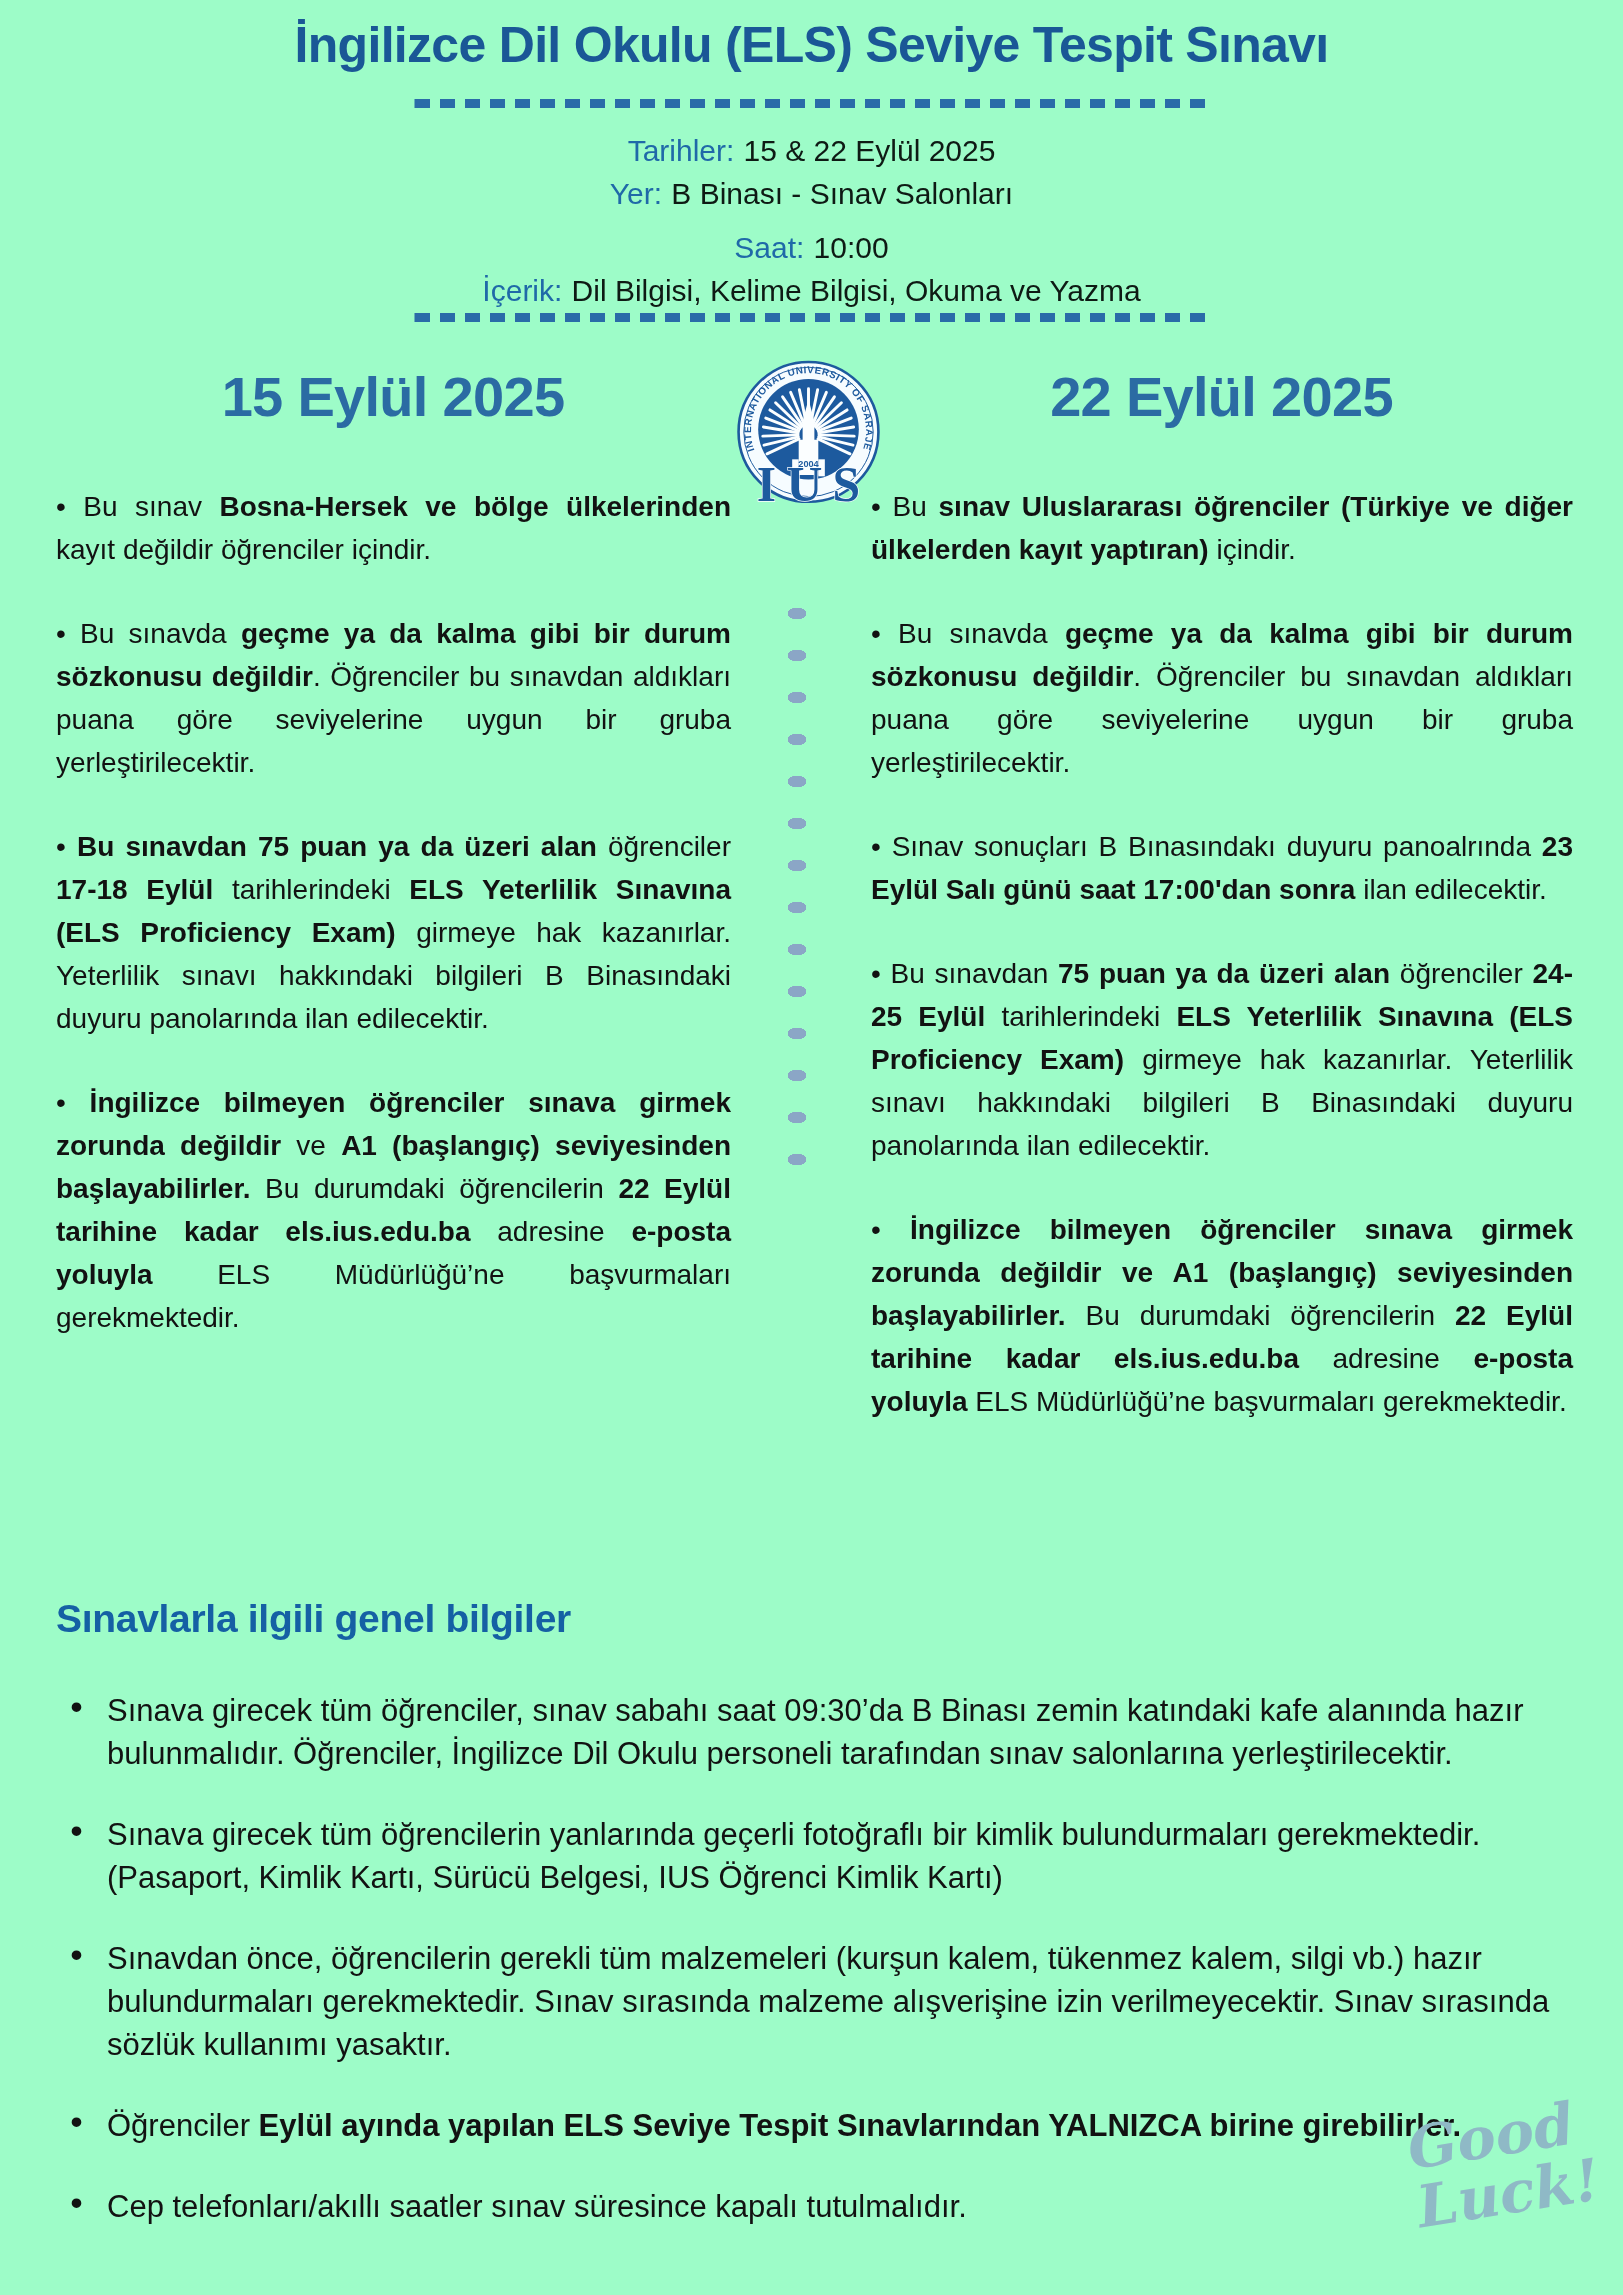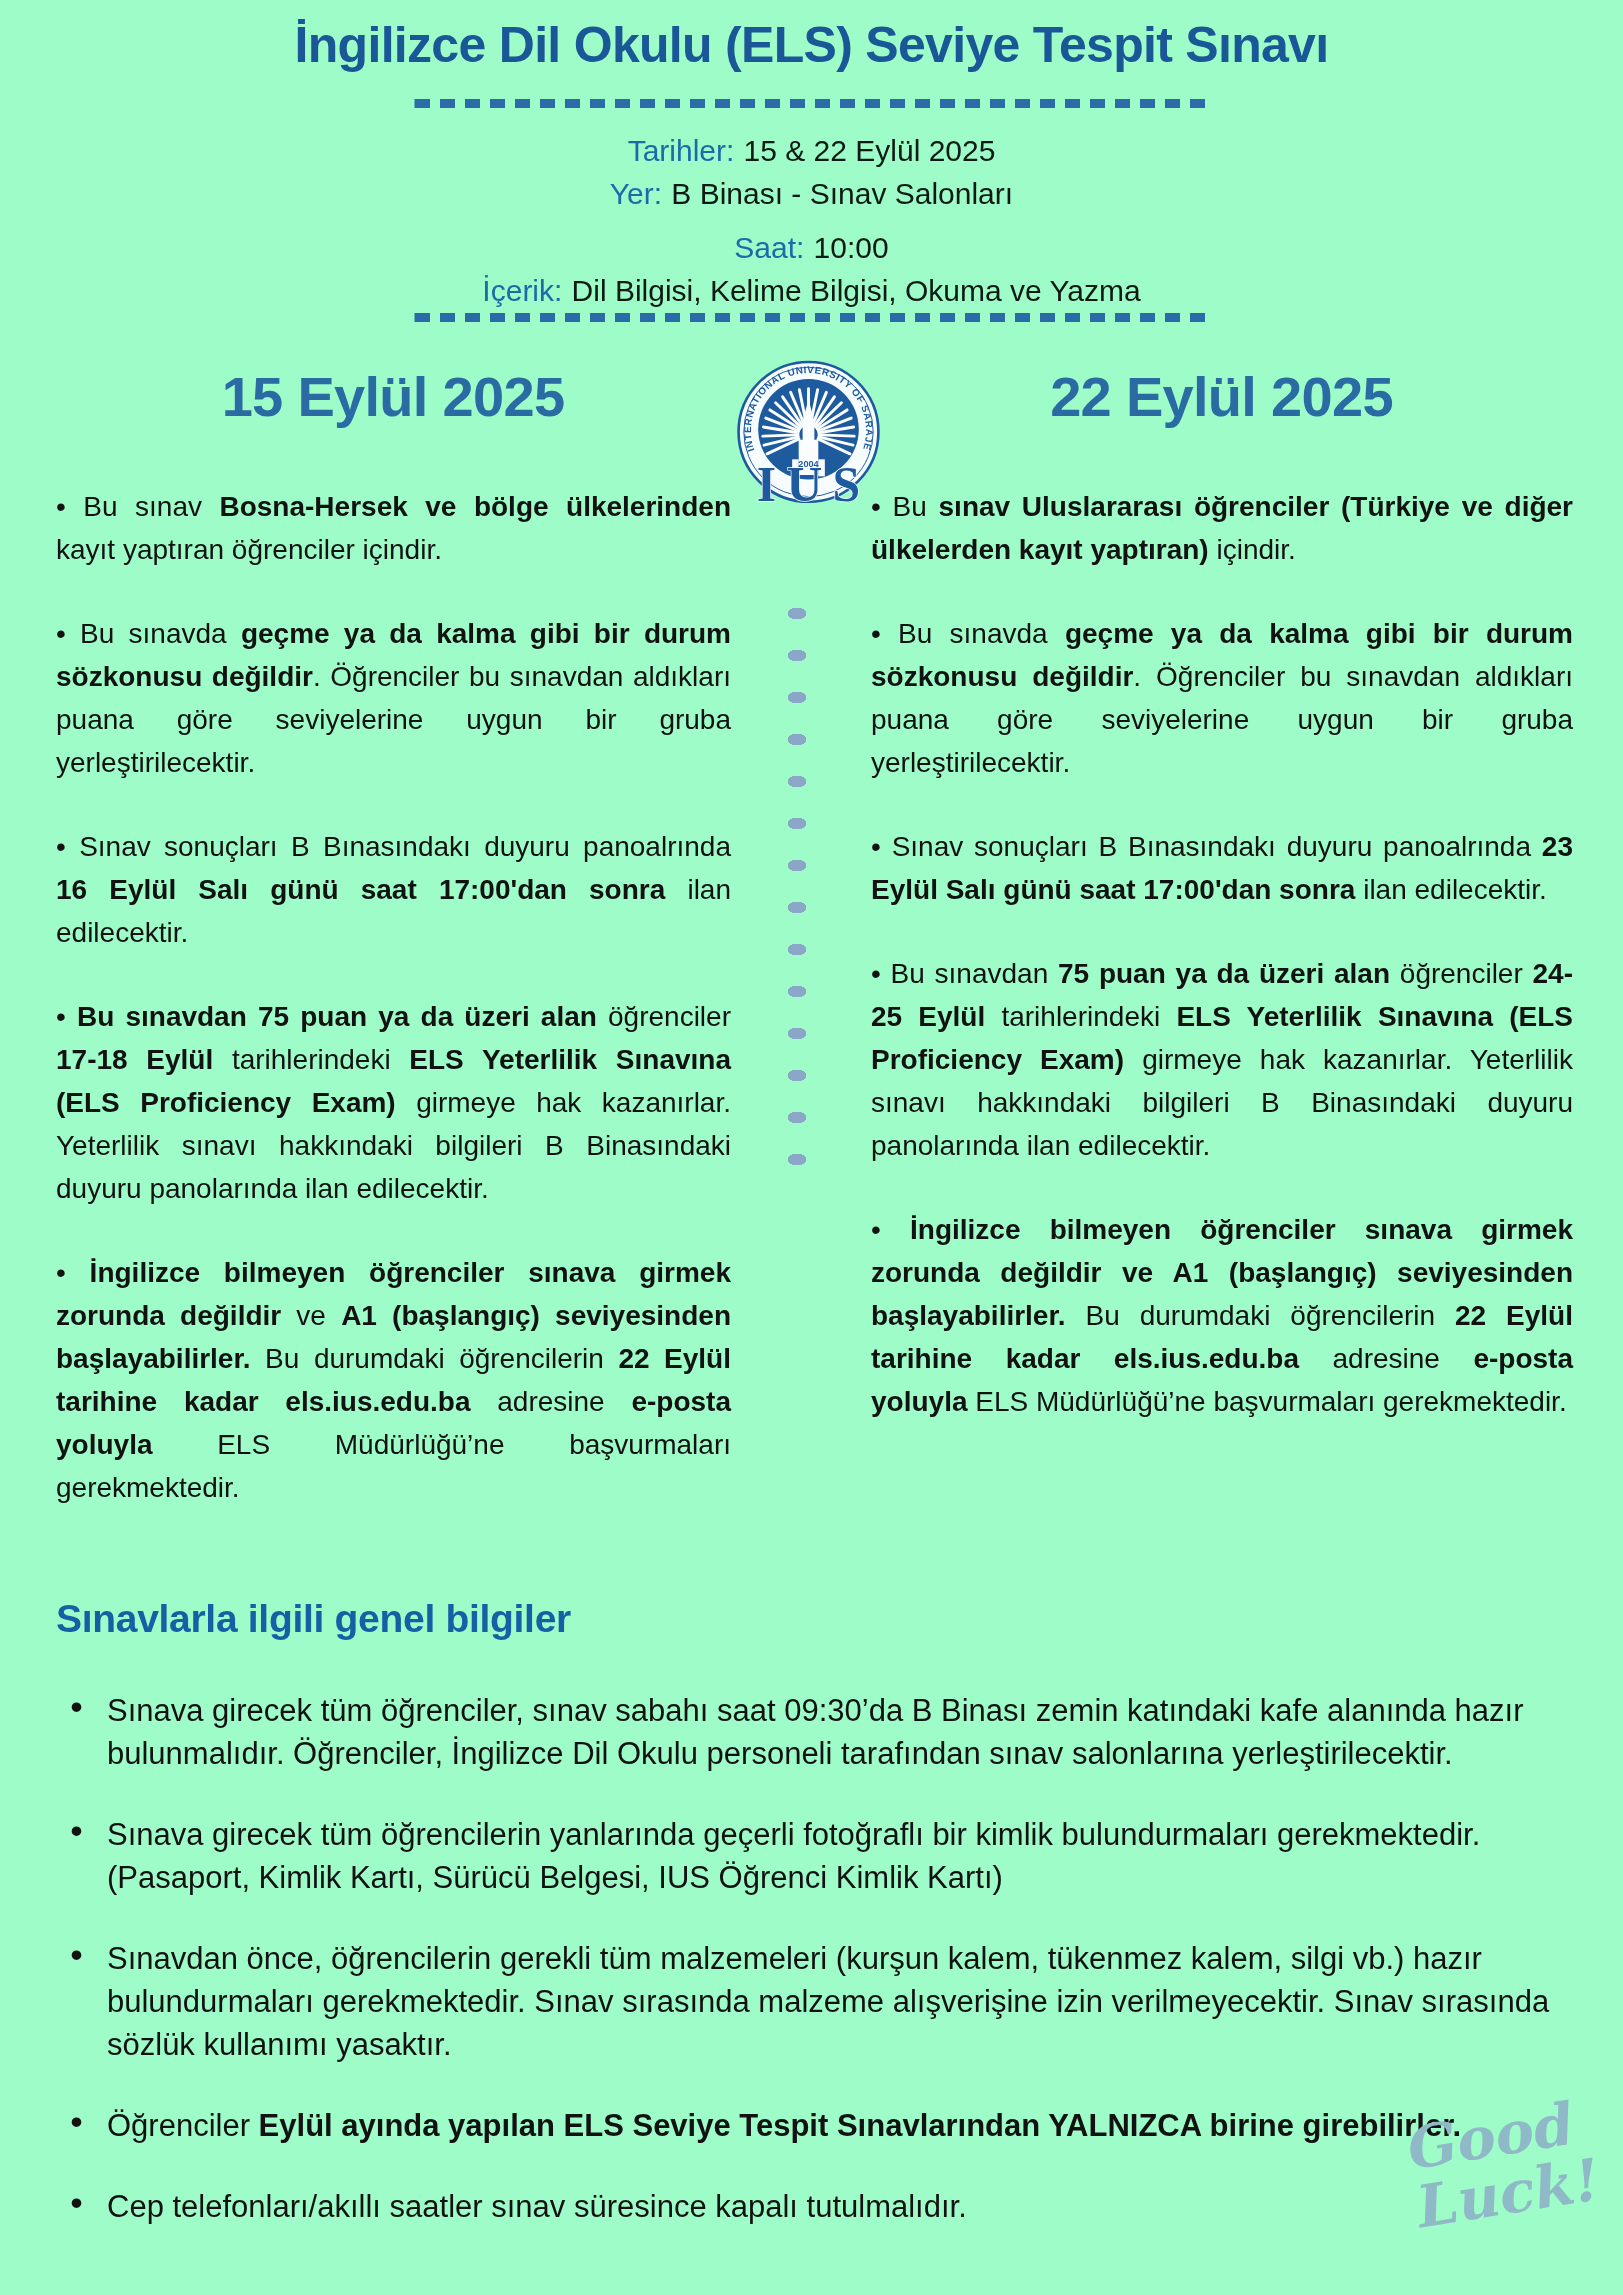--- a/index.html
+++ b/index.html
@@ -142,23 +142,22 @@
       <text x="110" y="163" text-anchor="middle" font-size="14" font-weight="bold" font-family="Liberation Sans, sans-serif" fill="#1d5a9e">2004</text>
       <path id="ringpath" d="M 27.3 138.1 A 88 88 0 1 1 192.7 138.1" fill="none"></path>
       <text font-size="15" font-weight="bold" font-family="Liberation Sans, sans-serif" fill="#1d5a9e" letter-spacing="1.5">
         <textPath href="#ringpath" startOffset="0" textLength="360">INTERNATIONAL UNIVERSITY OF SARAJEVO</textPath>
       </text>
       <text x="110" y="216" text-anchor="middle" font-size="76" font-weight="bold" font-family="Liberation Serif, serif" fill="#1d5a9e" stroke="#fbfeff" stroke-width="2" paint-order="stroke" textLength="158">IUS</text>
     </svg>
   </div>
 
   <div class="col left-col">
-      <p class="col-bullet"><span>Bu sınav </span><span class="bold">Bosna-Hersek ve bölge ülkelerinden</span><span> kayıt yaptıran öğrenciler içindir.</span></p>
+      <p class="col-bullet"><span>Bu sınav </span><span class="bold">Bosna-Hersek ve bölge ülkelerinden</span><span> kayıt değildir öğrenciler içindir.</span></p>
       <p class="col-bullet"><span>Bu sınavda </span><span class="bold">geçme ya da kalma gibi bir durum sözkonusu değildir</span><span>. Öğrenciler bu sınavdan aldıkları puana göre seviyelerine uygun bir gruba yerleştirilecektir.</span></p>
-      <p class="col-bullet"><span>Sınav sonuçları B Bınasındakı duyuru panoalrında </span><span class="bold">16 Eylül Salı günü saat 17:00'dan sonra</span><span> ilan edilecektir.</span></p>
       <p class="col-bullet"><span class="bold">Bu sınavdan 75 puan ya da üzeri alan</span><span> öğrenciler </span><span class="bold">17-18 Eylül</span><span> tarihlerindeki </span><span class="bold">ELS Yeterlilik Sınavına (ELS Proficiency Exam)</span><span> girmeye hak kazanırlar. Yeterlilik sınavı hakkındaki bilgileri B Binasındaki duyuru panolarında ilan edilecektir.</span></p>
       <p class="col-bullet"><span class="bold">İngilizce bilmeyen öğrenciler sınava girmek zorunda değildir</span><span> ve </span><span class="bold">A1 (başlangıç) seviyesinden başlayabilirler.</span><span> Bu durumdaki öğrencilerin </span><span class="bold">22 Eylül tarihine kadar els.ius.edu.ba</span><span> adresine </span><span class="bold">e-posta yoluyla</span><span> ELS Müdürlüğü’ne başvurmaları gerekmektedir.</span></p>
     </div>
 
   <div class="col right-col">
       <p class="col-bullet"><span>Bu </span><span class="bold">sınav Uluslararası öğrenciler (Türkiye ve diğer ülkelerden kayıt yaptıran)</span><span> içindir.</span></p>
       <p class="col-bullet"><span>Bu sınavda </span><span class="bold">geçme ya da kalma gibi bir durum sözkonusu değildir</span><span>. Öğrenciler bu sınavdan aldıkları puana göre seviyelerine uygun bir gruba yerleştirilecektir.</span></p>
       <p class="col-bullet"><span>Sınav sonuçları B Bınasındakı duyuru panoalrında </span><span class="bold">23 Eylül Salı günü saat 17:00'dan sonra</span><span> ilan edilecektir.</span></p>
       <p class="col-bullet"><span>Bu sınavdan </span><span class="bold">75 puan ya da üzeri alan</span><span> öğrenciler </span><span class="bold">24-25 Eylül</span><span> tarihlerindeki </span><span class="bold">ELS Yeterlilik Sınavına (ELS Proficiency Exam)</span><span> girmeye hak kazanırlar. Yeterlilik sınavı hakkındaki bilgileri B Binasındaki duyuru panolarında ilan edilecektir.</span></p>
       <p class="col-bullet"><span class="bold">İngilizce bilmeyen öğrenciler sınava girmek zorunda değildir ve A1 (başlangıç) seviyesinden başlayabilirler.</span><span> Bu durumdaki öğrencilerin </span><span class="bold">22 Eylül tarihine kadar els.ius.edu.ba</span><span> adresine </span><span class="bold">e-posta yoluyla</span><span> ELS Müdürlüğü’ne başvurmaları gerekmektedir.</span></p>

